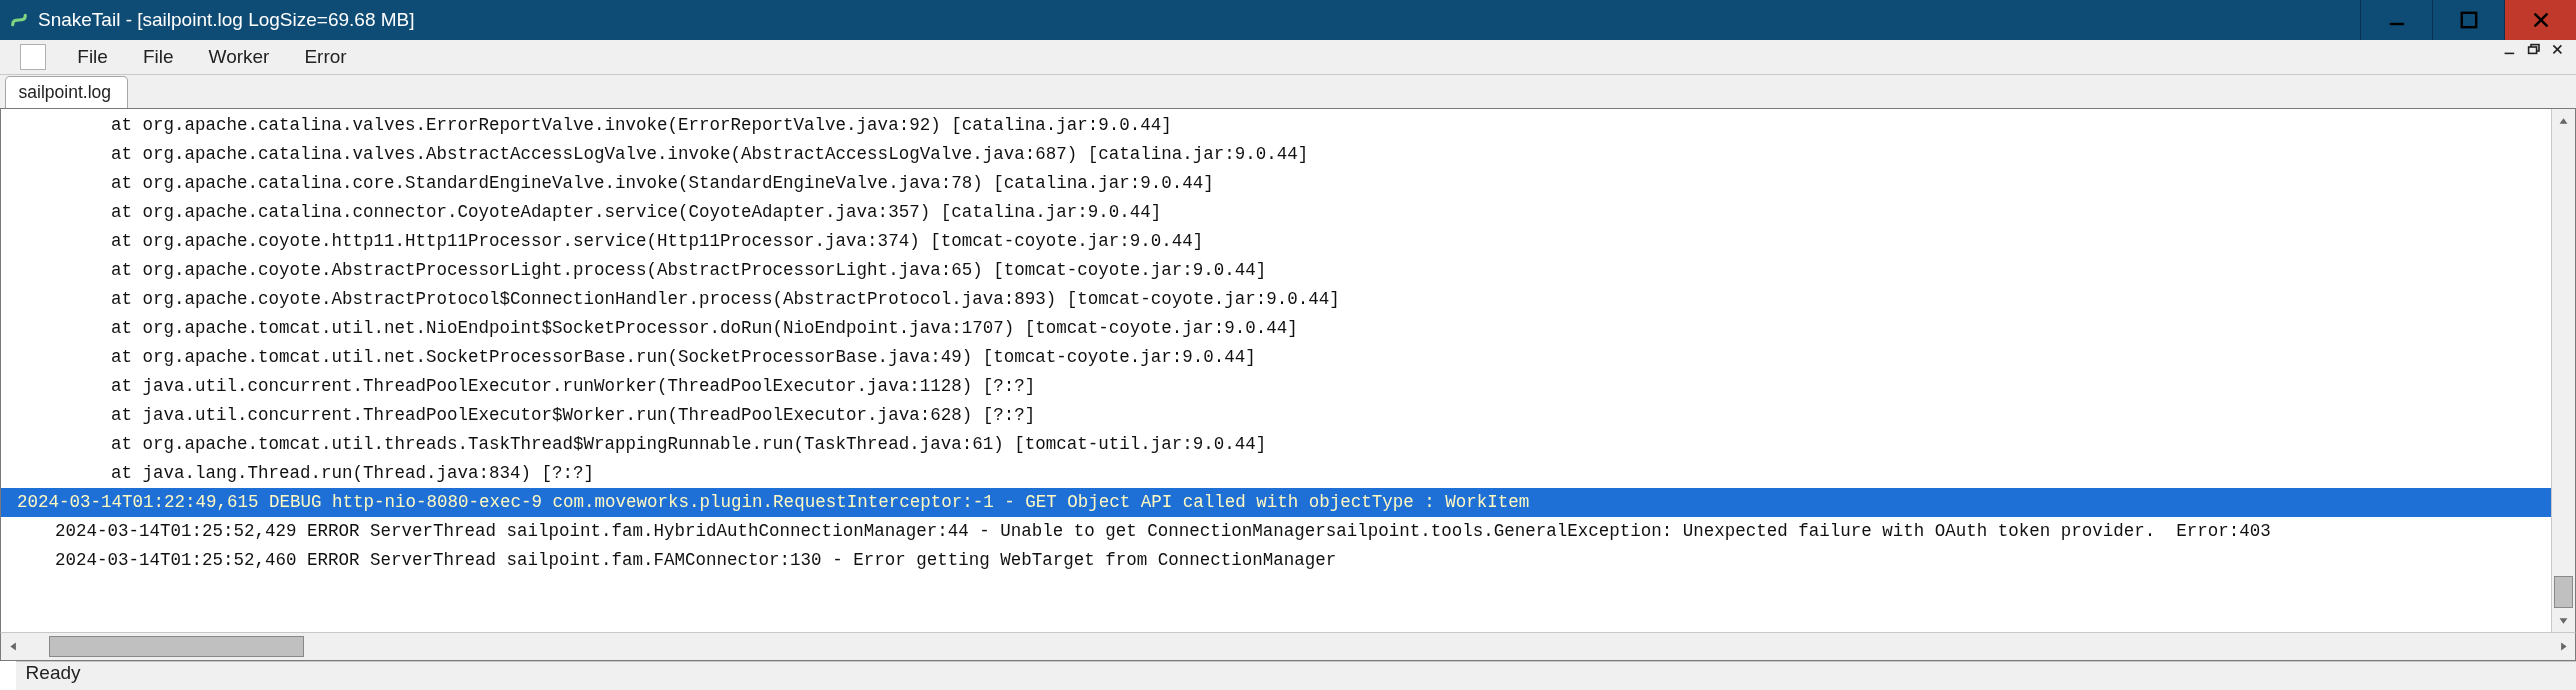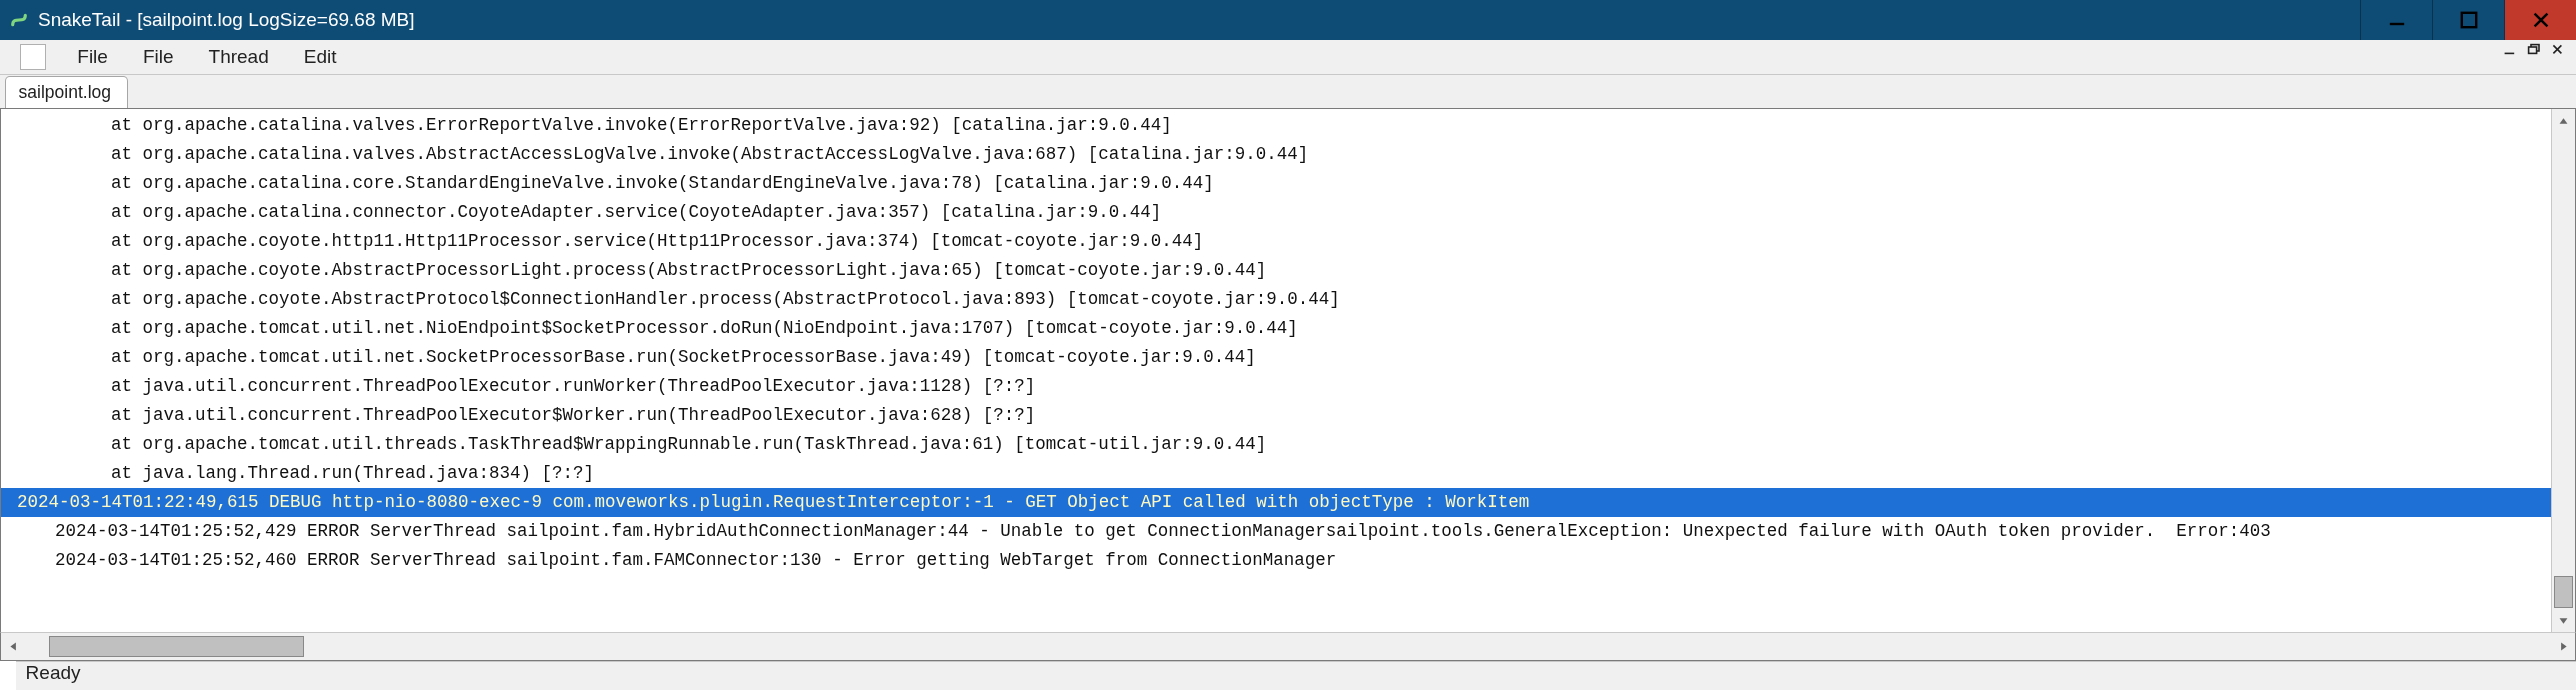--- a/index.html
+++ b/index.html
@@ -166,22 +166,22 @@
         <line x1="23" y1="7" x2="7" y2="23" stroke="#000" stroke-width="3"></line>
       </svg>
     </div>
   </div>
 </div>
 
 <div class="menubar">
   <div class="doc-icon"></div>
   <div class="menu-item">File</div>
   <div class="menu-item">File</div>
-  <div class="menu-item">Thread</div>
-  <div class="menu-item">Edit</div>
+  <div class="menu-item">Worker</div>
+  <div class="menu-item">Error</div>
   <div class="mdi-controls">
     <div class="mdi-btn">
       <svg width="16" height="12.8" viewBox="0 0 20 16">
           <line x1="2" y1="13" x2="14" y2="13" stroke="#222" stroke-width="2"></line>
         </svg>
     </div>
     <div class="mdi-btn">
       <svg width="16" height="12.8" viewBox="0 0 20 16">
         <rect x="5" y="2" width="10" height="8" fill="none" stroke="#222" stroke-width="2"></rect>
         <rect x="2" y="5" width="10" height="8" fill="#f0f0f0" stroke="#222" stroke-width="2"></rect>

